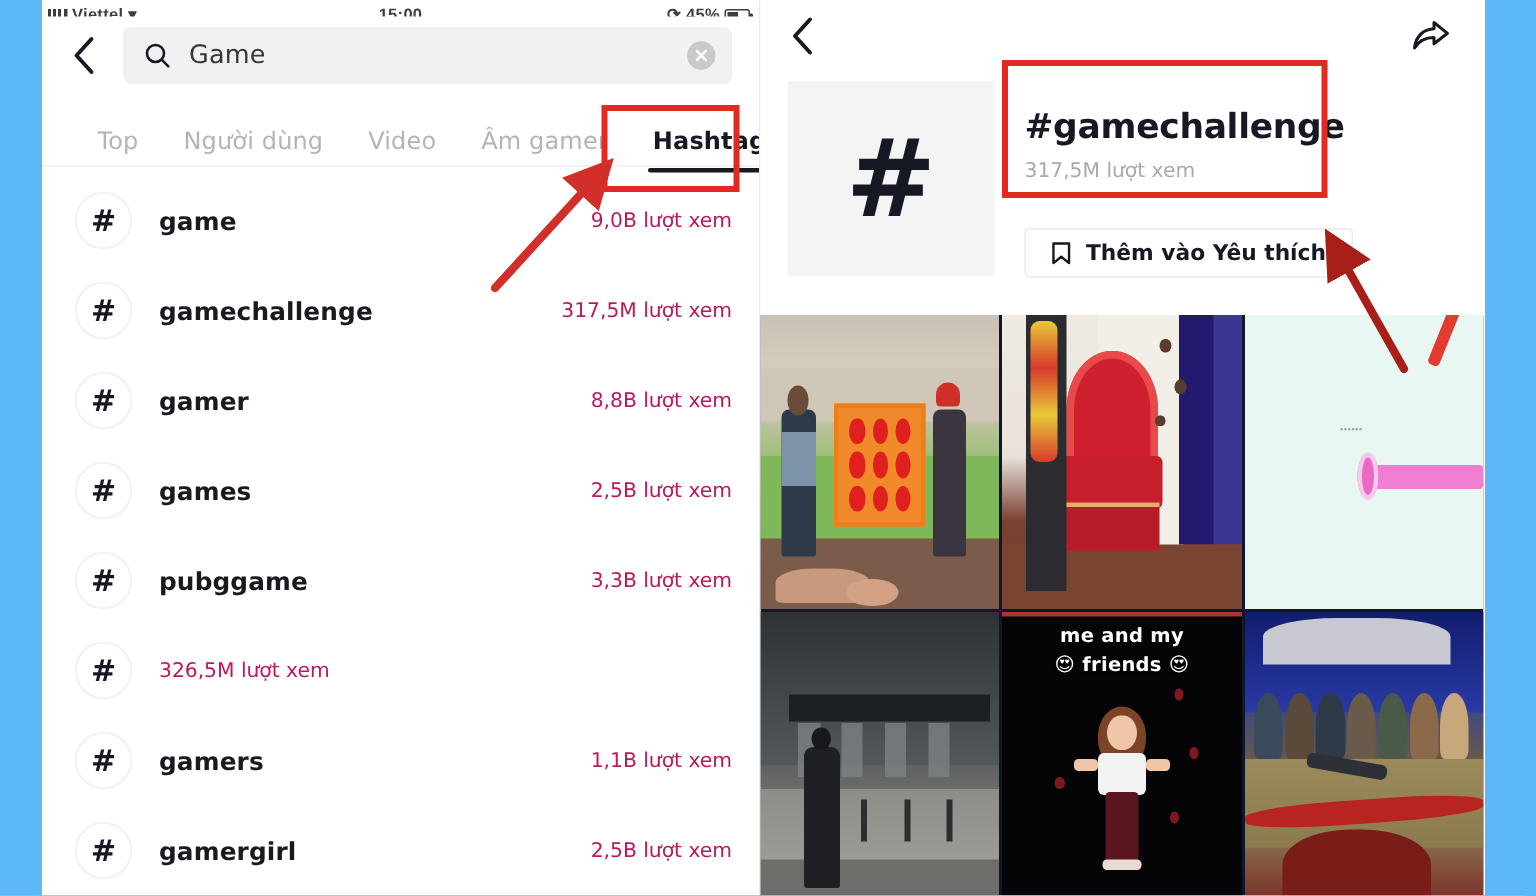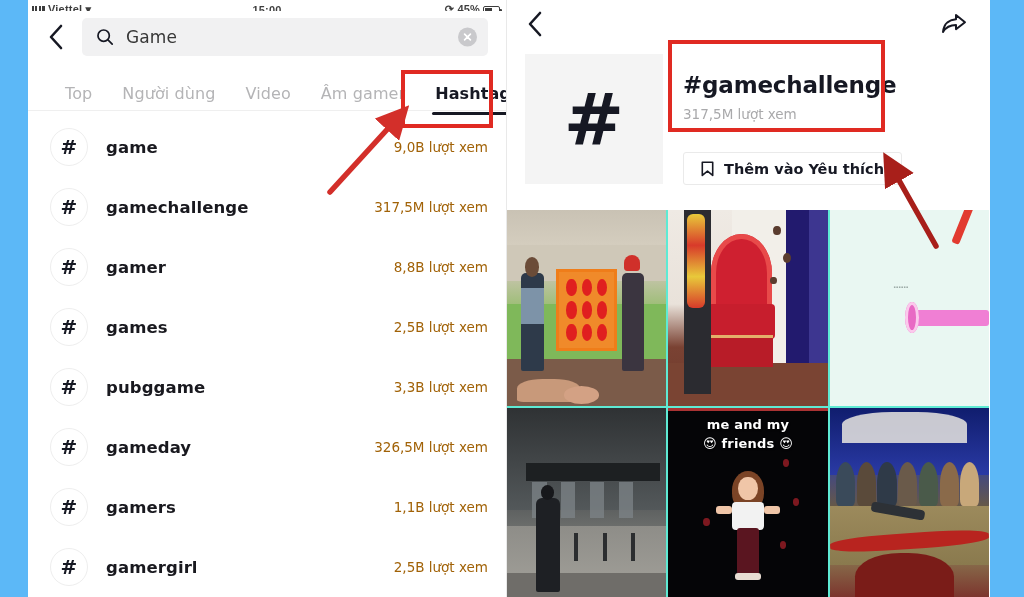--- a/index.html
+++ b/index.html
@@ -213,21 +213,21 @@
   .res-name {
     flex: 1;
     font-size: 16.5px;
     font-weight: bold;
     color: #19191f;
     letter-spacing: .1px;
     font-family: "DejaVu Sans", sans-serif;
   }
   .res-views {
     font-size: 13.5px;
-    color: #a16207;
+    color: #be185d;
     white-space: nowrap;
     font-family: "DejaVu Sans", sans-serif;
   }
 
   
   #right-panel {
     position: relative;
     width: 482px;
     height: 597px;
     background: #ffffff;
@@ -297,21 +297,21 @@
 
   
   .video-grid {
     position: absolute;
     left: 0; right: 0;
     top: 210px; bottom: 0;
     display: grid;
     grid-template-columns: repeat(3, 1fr);
     grid-template-rows: 196px 196px;
     gap: 2px;
-    background: #5eead4;
+    background: #0f172a;
   }
   .vthumb { position: relative; overflow: hidden; cursor: pointer; }
 
   
   .t1 { background: linear-gradient(#b9b0a3 0%, #cfc6b7 30%, #8dbb62 55%, #6fae4a 72%, #7a5c4a 86%, #6b4f40 100%); }
   .t1 .sky { position:absolute; left:0; right:0; top:0; height:32%; background:linear-gradient(#c9c2b4,#ddd6c6); }
   .t1 .wall { position:absolute; left:0; right:0; top:18%; height:18%; background:#cfc8b8; }
   .t1 .grass { position:absolute; left:0; right:0; top:48%; height:30%; background:#7fb85a; }
   .t1 .ground { position:absolute; left:0; right:0; bottom:0; height:24%; background:#7b5b49; }
   .t1 .board {
@@ -499,21 +499,20 @@
         </div>
 
         <div class="result-item">
           <div class="hash-circle">#</div>
           <div class="res-name">pubggame</div>
           <div class="res-views">3,3B lượt xem</div>
         </div>
 
         <div class="result-item">
           <div class="hash-circle">#</div>
-          <div class="res-name">gameday</div>
           <div class="res-views">326,5M lượt xem</div>
         </div>
 
         <div class="result-item">
           <div class="hash-circle">#</div>
           <div class="res-name">gamers</div>
           <div class="res-views">1,1B lượt xem</div>
         </div>
 
         <div class="result-item">

